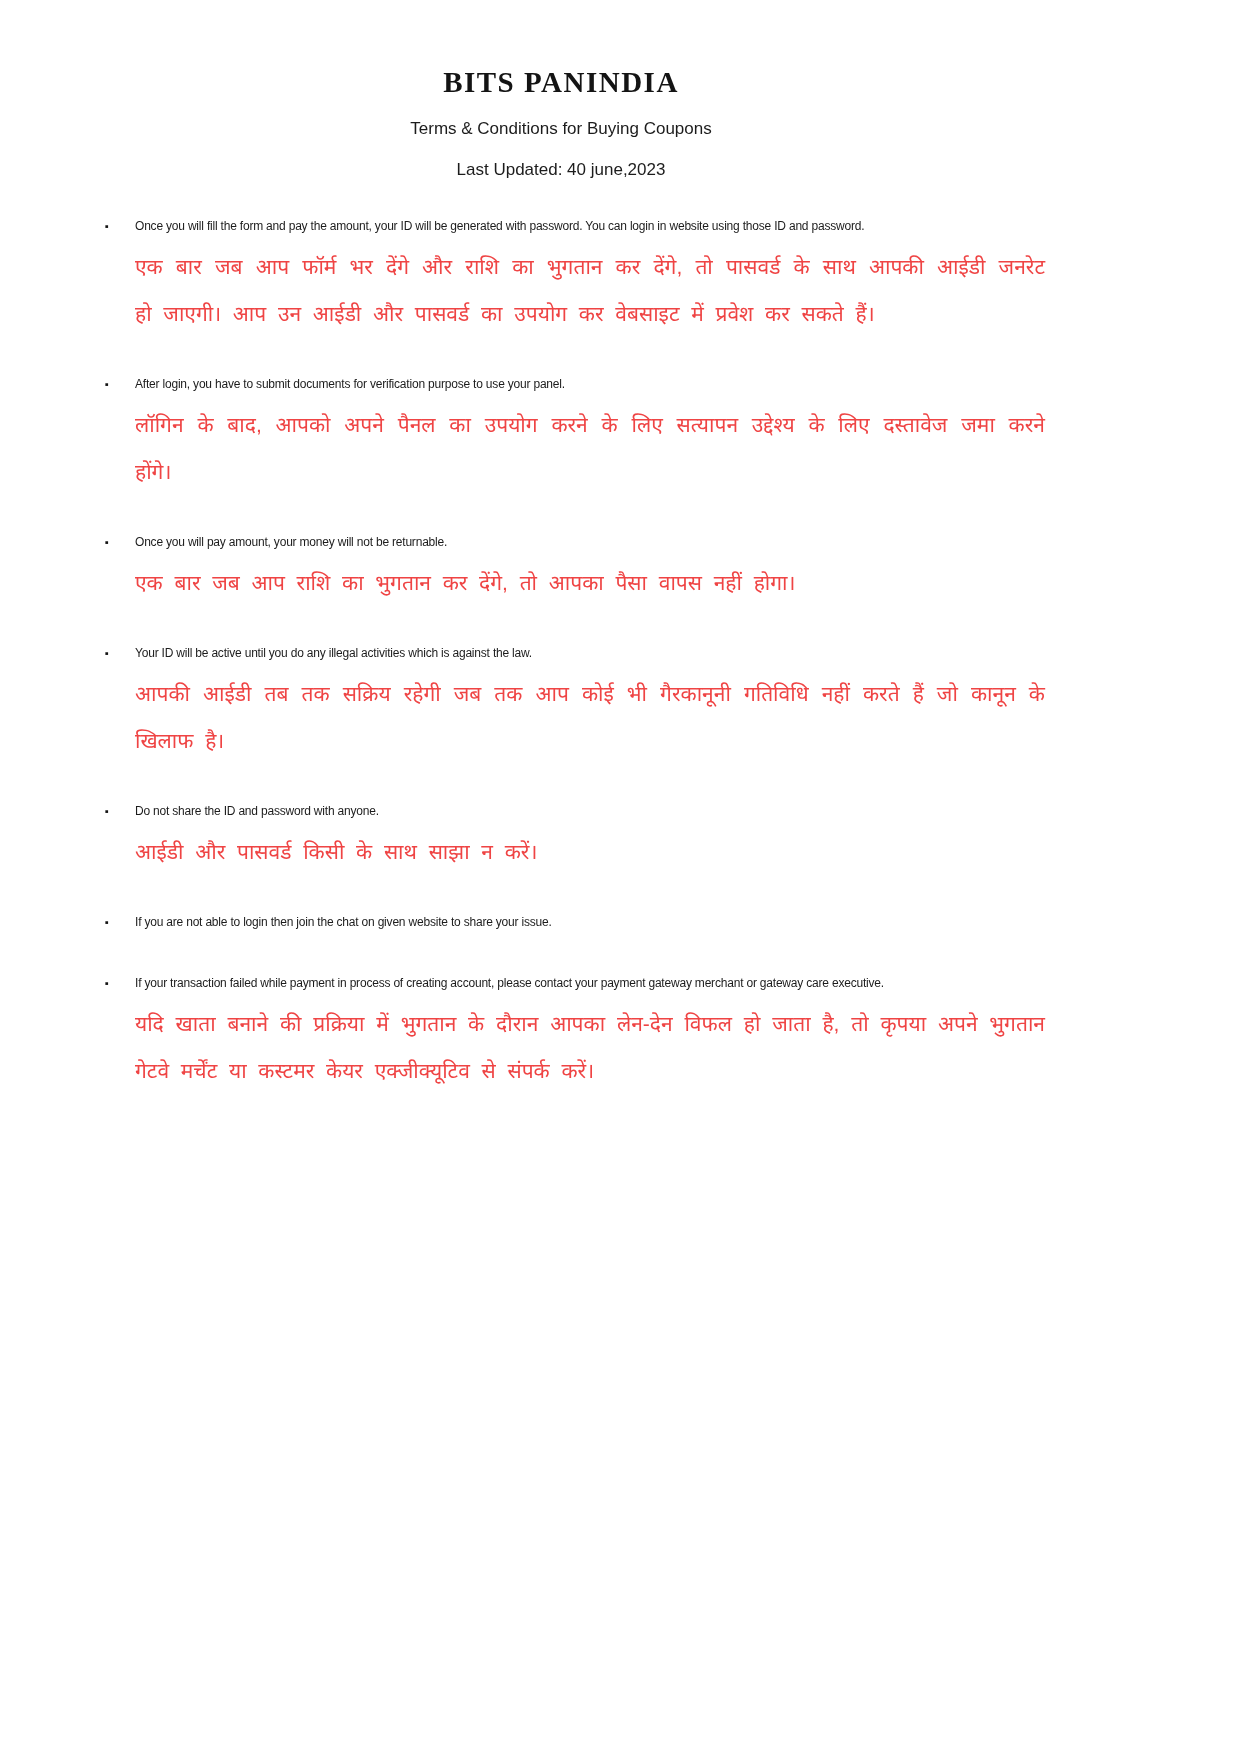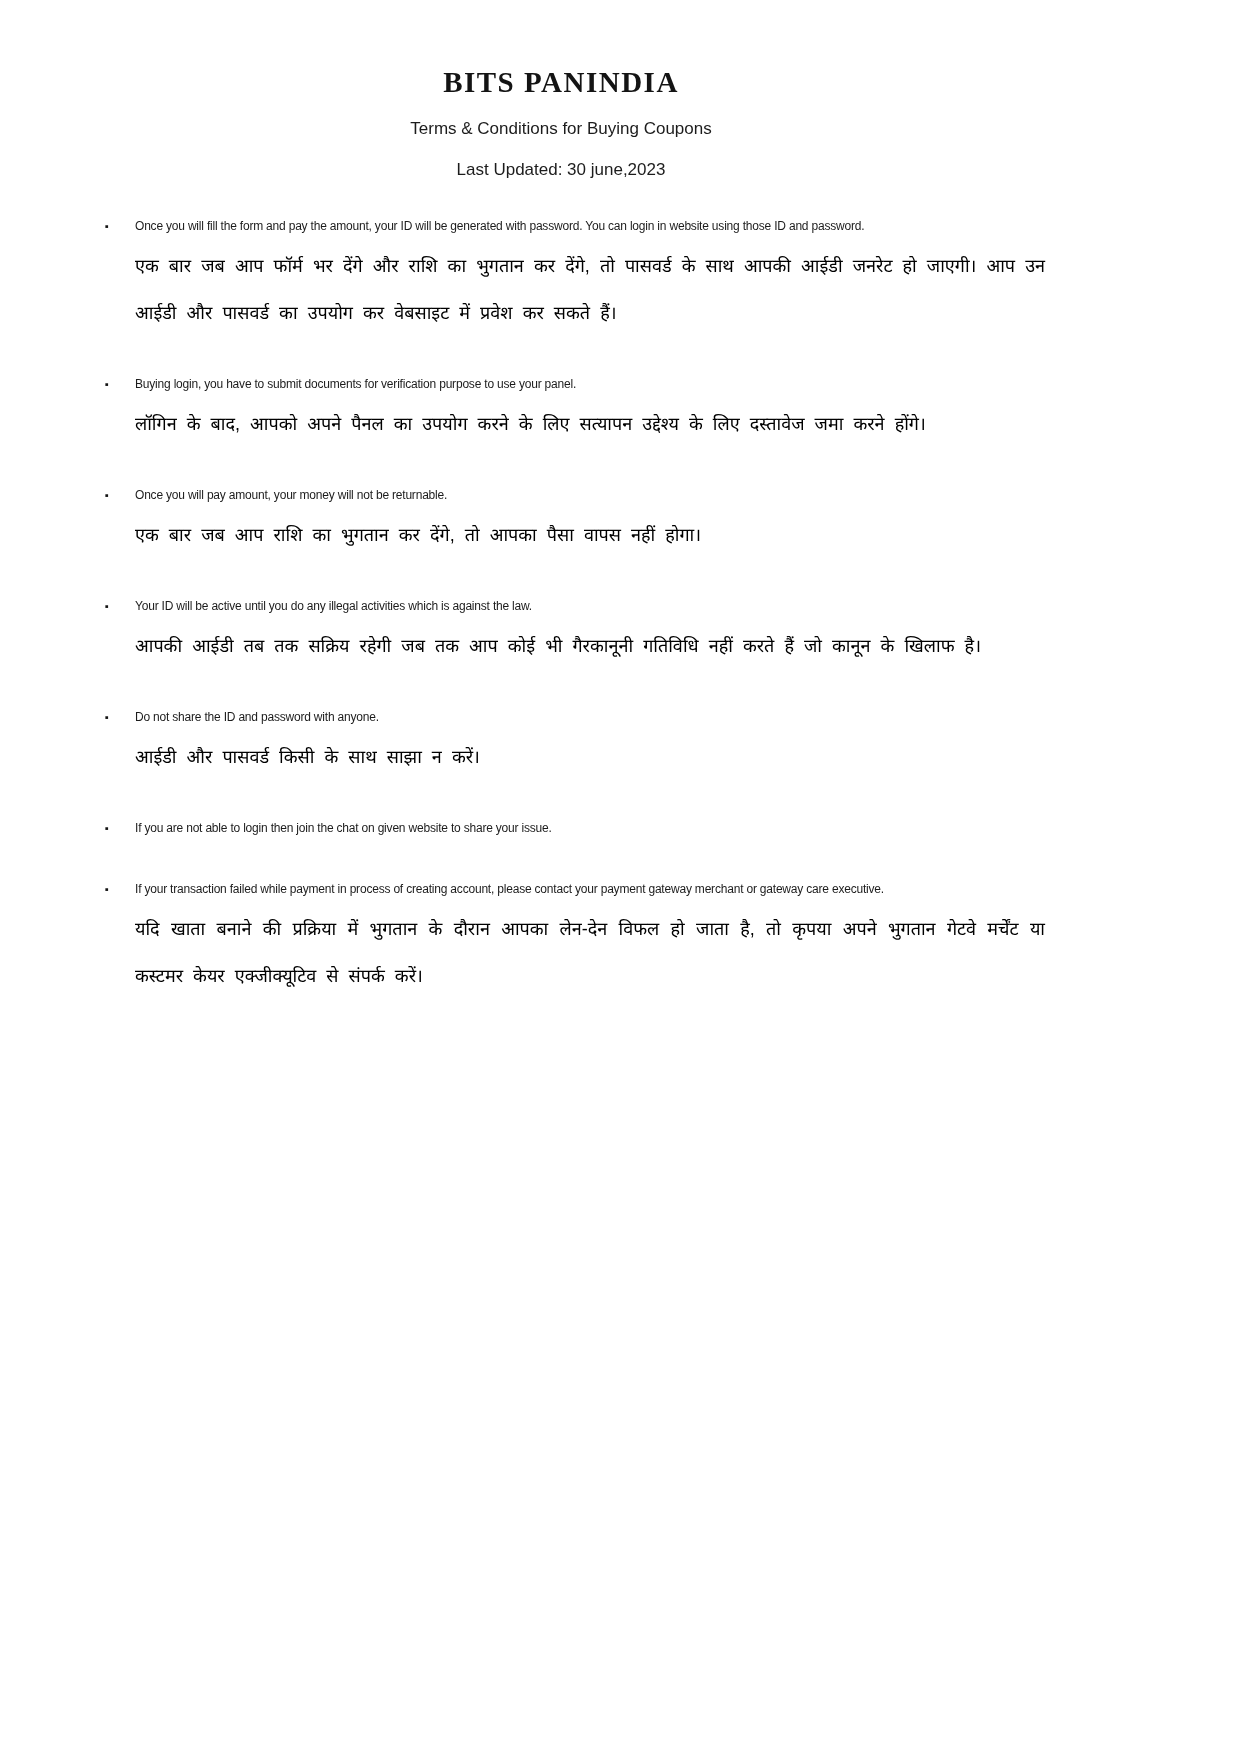--- a/index.html
+++ b/index.html
@@ -63,51 +63,51 @@
   }
   p.en {
     font-size: 12px;
     line-height: 28px;
     letter-spacing: -0.2px;
     margin: 0;
     color: #1c1c1c;
   }
   p.hi {
     font-family: "Liberation Sans", "DejaVu Sans", sans-serif;
-    font-size: 18px;
+    font-size: 21px;
     line-height: 47px;
     margin: 3px 0 0 0;
     text-align: justify;
     word-spacing: 0.28em;
-    color: #000000;
+    color: #ef4444;
   }
 </style>
 </head>
 <body>
 
 <div class="page">
   <header class="doc-header">
     <h1 class="doc-title">BITS PANINDIA</h1>
     <h2 class="doc-subtitle">Terms &amp; Conditions for Buying Coupons</h2>
-    <p class="doc-updated">Last Updated: 30 june,2023</p>
+    <p class="doc-updated">Last Updated: 40 june,2023</p>
   </header>
 
   <ul class="terms">
     <li class="term">
       <span class="bullet">▪</span>
       <div class="texts">
         <p class="en">Once you will fill the form and pay the amount, your ID will be generated with password. You can login in website using those ID and password.</p>
         <p class="hi">एक बार जब आप फॉर्म भर देंगे और राशि का भुगतान कर देंगे, तो पासवर्ड के साथ आपकी आईडी जनरेट हो जाएगी। आप उन आईडी और पासवर्ड का उपयोग कर वेबसाइट में प्रवेश कर सकते हैं।</p>
       </div>
     </li>
 
     <li class="term">
       <span class="bullet">▪</span>
       <div class="texts">
-        <p class="en">Buying login, you have to submit documents for verification purpose to use your panel.</p>
+        <p class="en">After login, you have to submit documents for verification purpose to use your panel.</p>
         <p class="hi">लॉगिन के बाद, आपको अपने पैनल का उपयोग करने के लिए सत्यापन उद्देश्य के लिए दस्तावेज जमा करने होंगे।</p>
       </div>
     </li>
 
     <li class="term">
       <span class="bullet">▪</span>
       <div class="texts">
         <p class="en">Once you will pay amount, your money will not be returnable.</p>
         <p class="hi">एक बार जब आप राशि का भुगतान कर देंगे, तो आपका पैसा वापस नहीं होगा।</p>
       </div>

